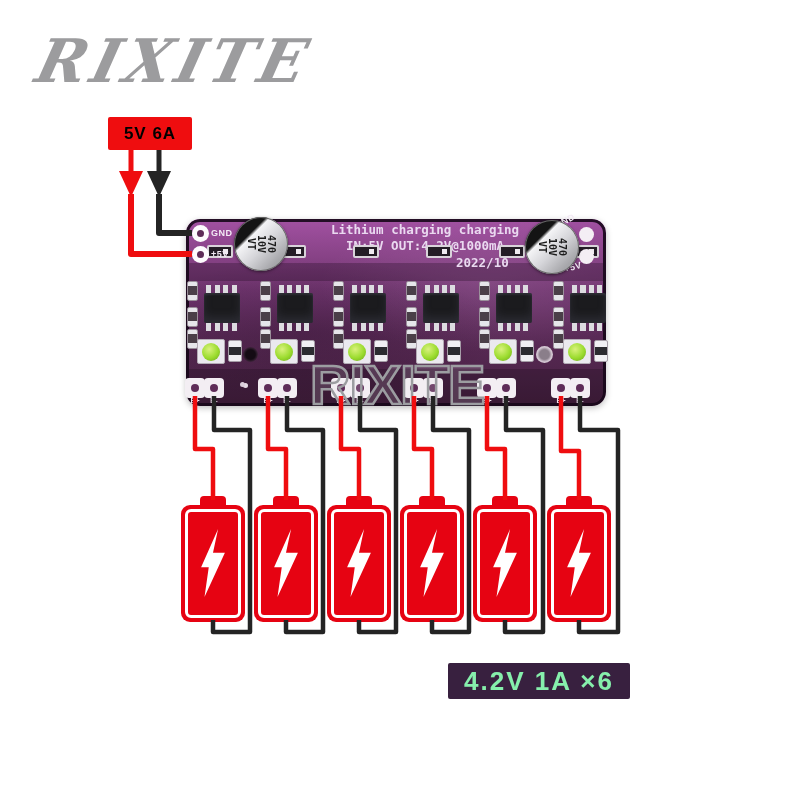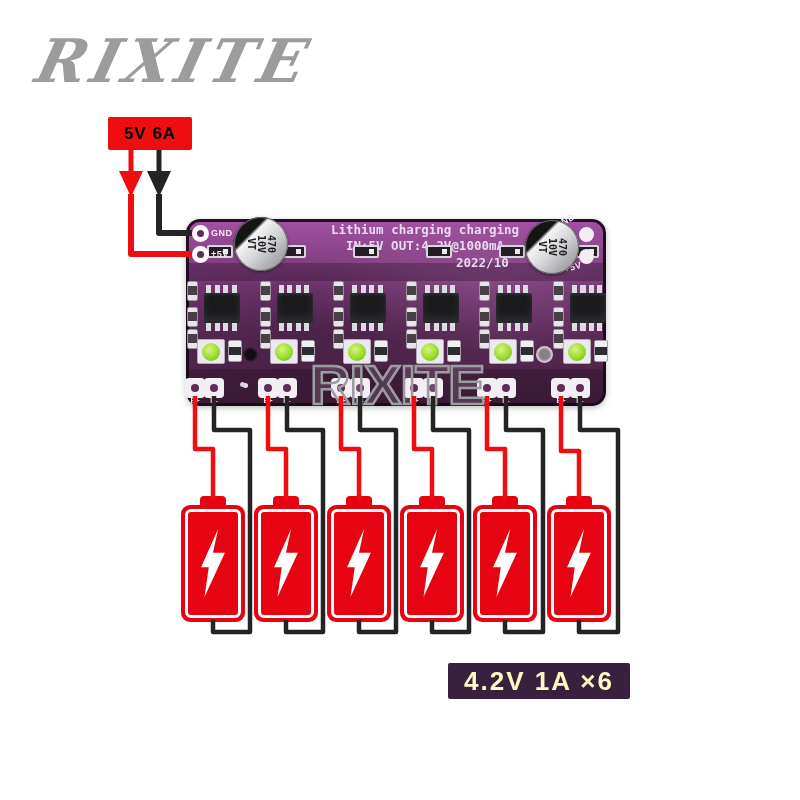--- a/index.html
+++ b/index.html
@@ -117,21 +117,21 @@
   .battery{position:absolute;left:calc(var(--bx) - 32px);top:496px;width:64px;height:126px;z-index:3;}
   .b-cap{position:absolute;left:19px;top:0;width:26px;height:12px;background:var(--battery-red);
         border-radius:4px 4px 0 0;}
   .b-body{position:absolute;left:0;top:9px;width:64px;height:117px;background:var(--battery-red);
         border-radius:9px;}
   .b-body::before{content:"";position:absolute;inset:4px;border:3.5px solid #fff;border-radius:6px;}
   .bolt{position:absolute;left:15px;top:22px;width:34px;height:72px;fill:#fff;}
 
   
   .output-label{position:absolute;left:448px;top:663px;width:182px;height:36px;
-        background:var(--label-bg);color:#fef9c3;font-size:26px;font-weight:bold;
+        background:var(--label-bg);color:#86efac;font-size:26px;font-weight:bold;
         text-align:center;line-height:36px;letter-spacing:2px;border-radius:2px;z-index:5;}
 </style>
 </head>
 <body>
 
 <div class="stage">
 
   <div class="logo">RIXITE</div>
 
   <div class="input-label">5V 6A</div>

